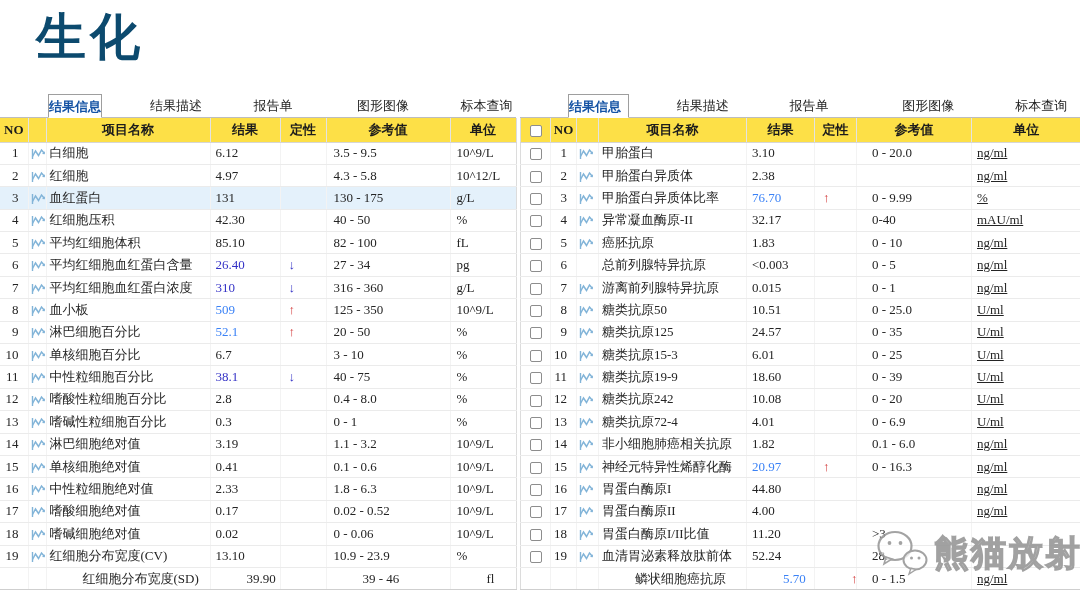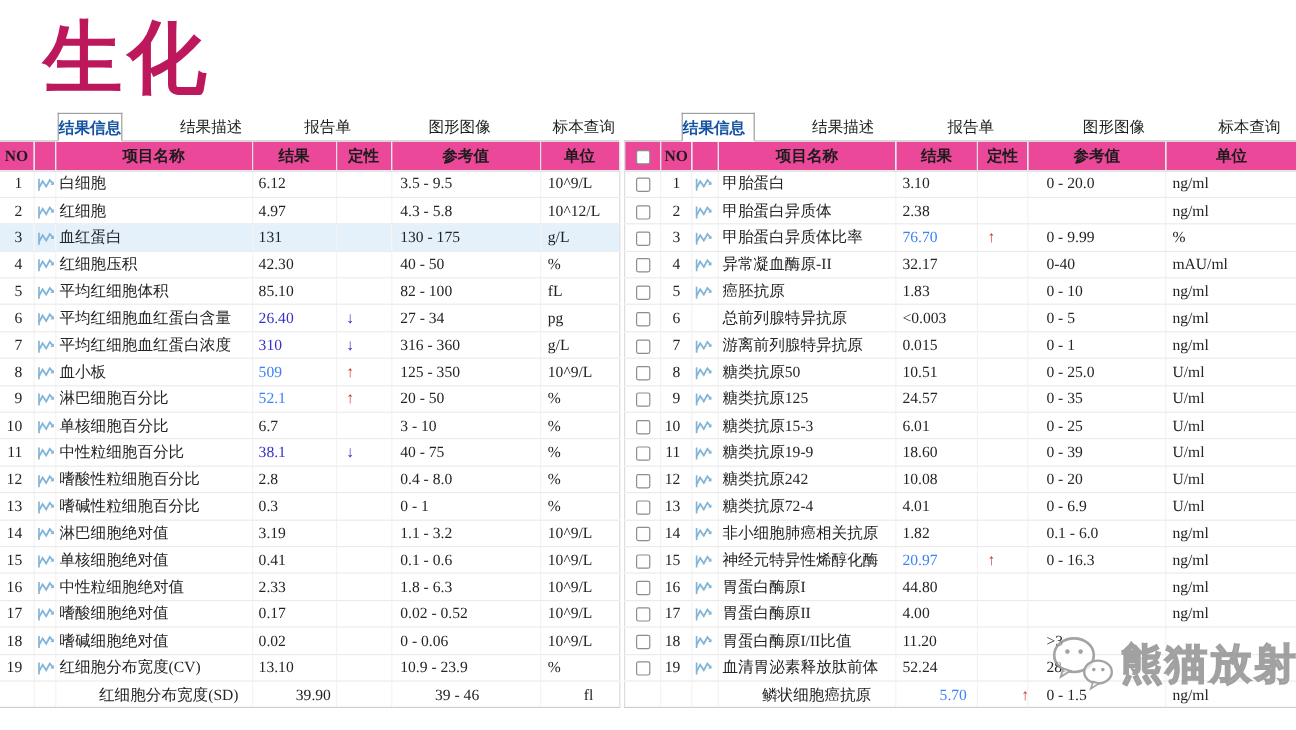--- a/index.html
+++ b/index.html
@@ -3,21 +3,21 @@
 <meta charset="utf-8">
 <style>
   * { box-sizing: border-box; margin: 0; padding: 0; }
   html,body { background:#ffffff; }
   body {
     width:1080px; height:608px; position:relative; overflow:hidden;
     font-family:"Liberation Sans","DejaVu Sans",sans-serif;
   }
   .page-title {
     position:absolute; left:36px; top:4px;
-    font-size:66px; font-weight:600; color:#be185d; letter-spacing:4px;
+    font-size:50px; font-weight:600; color:#0c4a6e; letter-spacing:4px;
   }
   .panel { position:absolute; top:95px; }
   .panel-left  { left:0;    width:516px; }
   .panel-right { left:520px; width:560px; }
 
   
   .tabs { display:flex; height:23px; border-bottom:1px solid #bdbdbd; align-items:flex-end; }
   .tab {
     width:95px; height:22px; line-height:22px; text-align:left;
     font-size:13px; color:#1e1e1e; cursor:pointer; white-space:nowrap;margin-left:48px;
@@ -32,21 +32,21 @@
 
   
   table {
     width:100%; border-collapse:collapse; table-layout:fixed;
     font-family:"Liberation Serif","DejaVu Serif",serif;
   }
   .panel-left  table { border-right:1px solid #dcdcdc; }
   .panel-right table { border-left:1px solid #dcdcdc; }
   thead tr { height:24px; }
   thead th {
-    background:#ec4899; font-size:13px; font-weight:bold; color:#1c1c1c;
+    background:#fde047; font-size:13px; font-weight:bold; color:#1c1c1c;
     border-bottom:1px solid #d6d6d6; border-right:1px solid #e3e3e3;
     text-align:center; white-space:nowrap; overflow:hidden;
   }
   thead th:last-child { border-right:none;margin-left:20px; }
   tbody tr { height:22.4px; }
   tbody tr.selected td { background:#e4f1fb; }
   tbody td {
     font-size:13px; color:#242424; border-bottom:1px solid #ebebeb;
     border-right:1px solid #f3f3f3; white-space:nowrap; overflow:hidden;
     vertical-align:middle; background:#fff;
@@ -54,21 +54,21 @@
   tbody td:last-child { border-right:none; }
   tbody tr:last-child td { border-bottom:1px solid #cfcfcf;padding-left:36px; }
   td.c-no   { text-align:right; padding-right:9px; }
   td.c-icon { text-align:left; padding-left:2px; }
   td.c-name { padding-left:3px; }
   td.c-result { padding-left:5px; }
   td.c-qual { padding-left:8px; }
   td.c-ref  { padding-left:7px; }
   td.c-unit { padding-left:6px; }
   .panel-right td.c-ref  { padding-left:15px;margin-top:24px; }
-  .panel-right td.c-unit { padding-left:5px; }
+  .panel-right td.c-unit { padding-left:5px;text-decoration:underline; }
   td.c-cb, th.c-cb { text-align:center; }
 
   .res-high { color:#3b82f6; }
   .res-low  { color:#3432c6; }
   .arr { font-size:13px; font-weight:bold; }
   .arr.up   { color:#d23535; }
   .arr.down { color:#3432c6; }
 
   .checkbox {
     display:inline-block; width:12px; height:12px; background:#fff;

